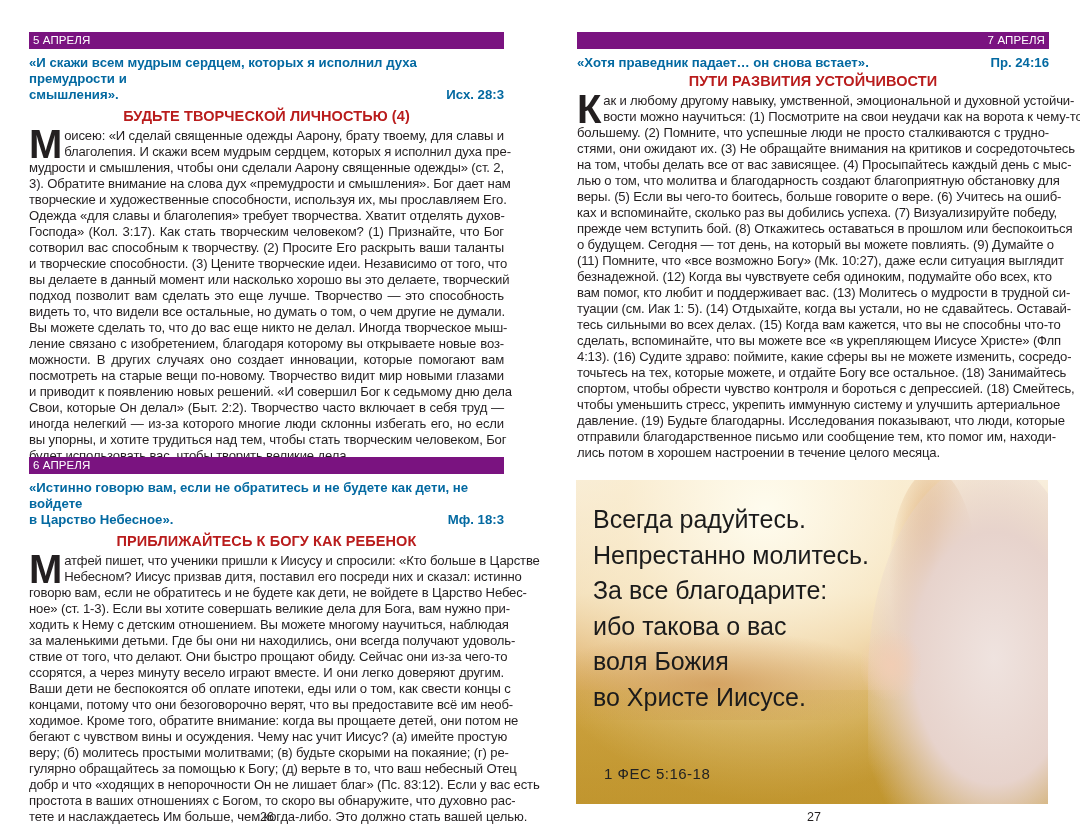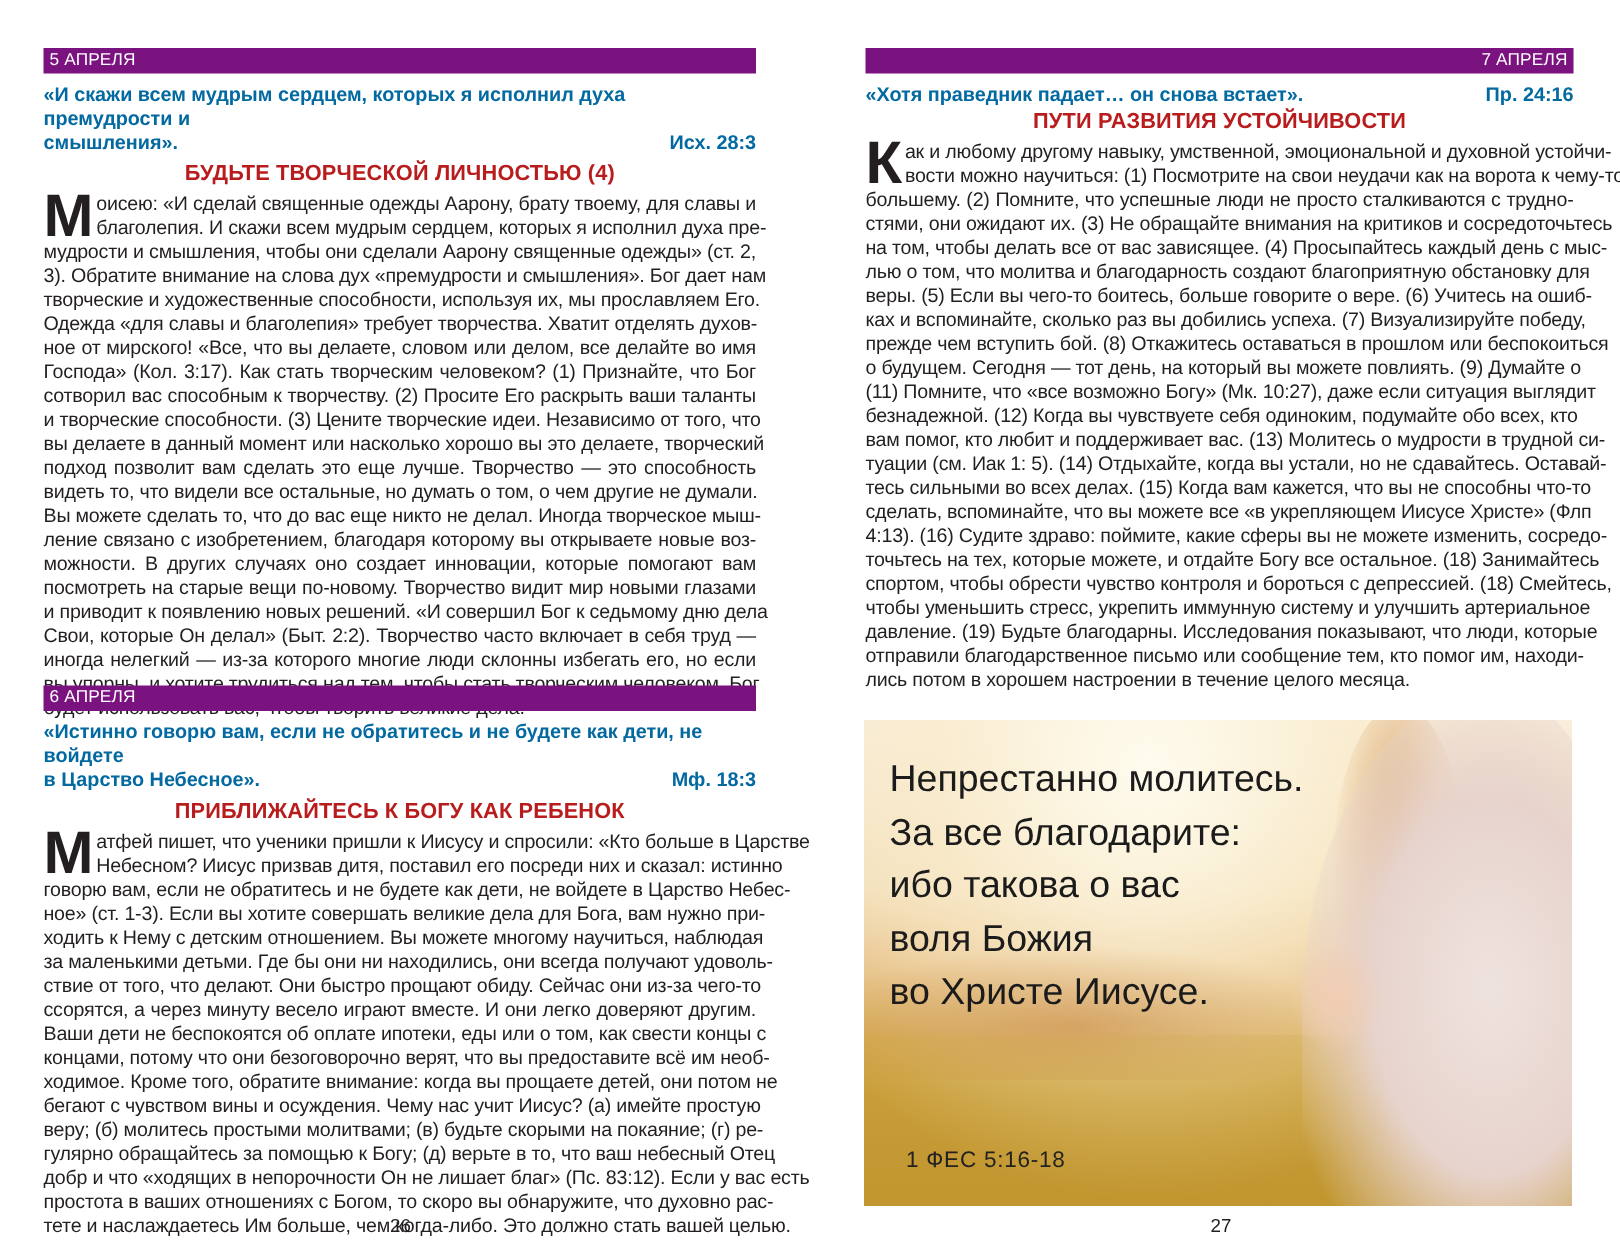--- a/index.html
+++ b/index.html
@@ -130,21 +130,20 @@
     </div>
     <div class="title">БУДЬТЕ ТВОРЧЕСКОЙ ЛИЧНОСТЬЮ (4)</div>
     <div class="body">
       <span class="dropcap">М</span>
       <span class="line">оисею: «И сделай священные одежды Аарону, брату твоему, для славы и</span>
       <span class="line">благолепия. И скажи всем мудрым сердцем, которых я исполнил духа пре-</span>
       <span class="line">мудрости и смышления, чтобы они сделали Аарону священные одежды» (ст. 2,</span>
       <span class="line">3). Обратите внимание на слова дух «премудрости и смышления». Бог дает нам</span>
       <span class="line">творческие и художественные способности, используя их, мы прославляем Его.</span>
       <span class="line">Одежда «для славы и благолепия» требует творчества. Хватит отделять духов-</span>
-      <span class="line">ное от мирского! «Все, что вы делаете, словом или делом, все делайте во имя</span>
       <span class="line">Господа» (Кол. 3:17). Как стать творческим человеком? (1) Признайте, что Бог</span>
       <span class="line">сотворил вас способным к творчеству. (2) Просите Его раскрыть ваши таланты</span>
       <span class="line">и творческие способности. (3) Цените творческие идеи. Независимо от того, что</span>
       <span class="line">вы делаете в данный момент или насколько хорошо вы это делаете, творческий</span>
       <span class="line">подход позволит вам сделать это еще лучше. Творчество — это способность</span>
       <span class="line">видеть то, что видели все остальные, но думать о том, о чем другие не думали.</span>
       <span class="line">Вы можете сделать то, что до вас еще никто не делал. Иногда творческое мыш-</span>
       <span class="line">ление связано с изобретением, благодаря которому вы открываете новые воз-</span>
       <span class="line">можности. В других случаях оно создает инновации, которые помогают вам</span>
       <span class="line">посмотреть на старые вещи по-новому. Творчество видит мир новыми глазами</span>
@@ -226,20 +225,21 @@
     </div>
   </div>
 
   <div class="photo">
     <div class="hill"></div>
     <div class="field"></div>
     <div class="hair"></div>
     <div class="person"></div>
     <div class="hands"></div>
     <div class="verse">
+      <div>Всегда радуйтесь.</div>
       <div>Непрестанно молитесь.</div>
       <div>За все благодарите:</div>
       <div>ибо такова о вас</div>
       <div>воля Божия</div>
       <div>во Христе Иисусе.</div>
     </div>
     <div class="verse-ref">1 ФЕС 5:16-18</div>
   </div>
 
   <div class="page-number" style="left:254px;">27</div>

